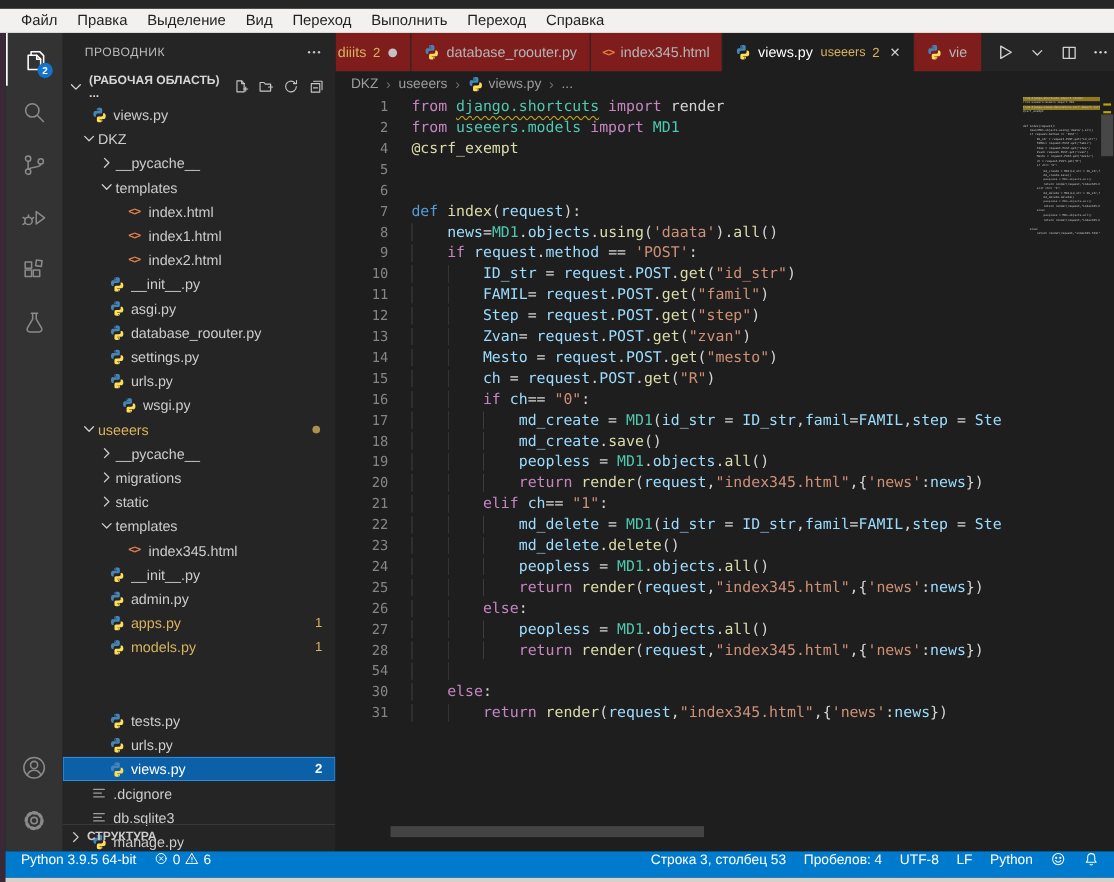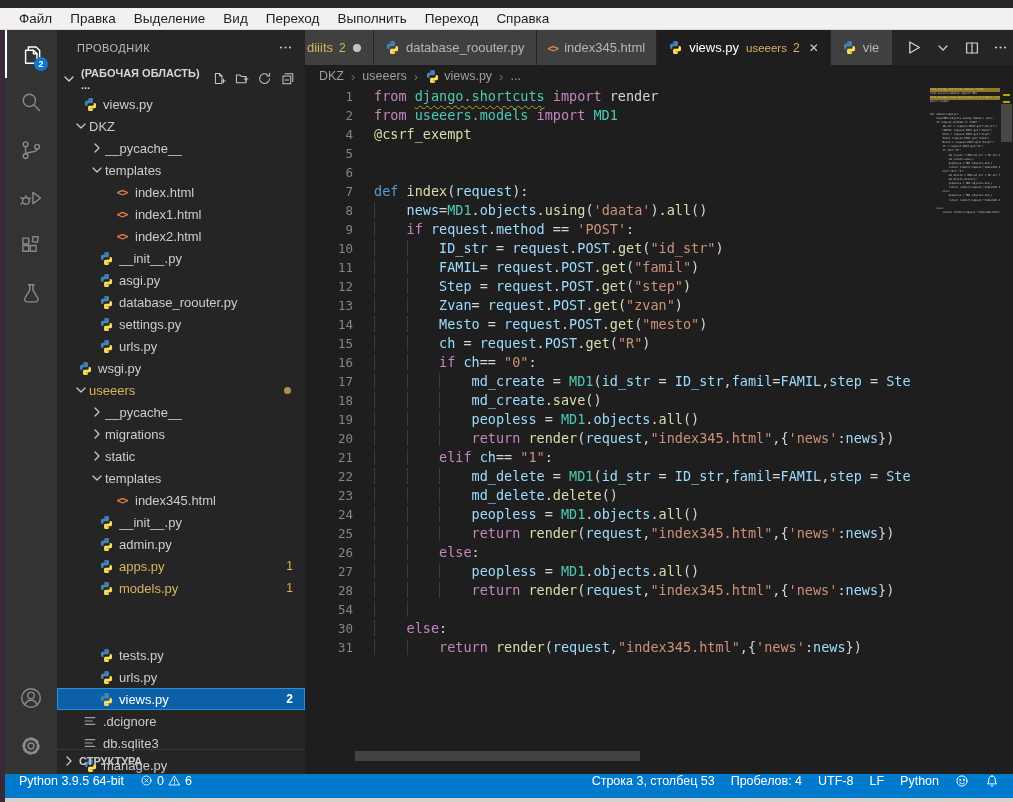--- a/index.html
+++ b/index.html
@@ -28,21 +28,21 @@
   .row .lbl{white-space:nowrap;overflow:hidden;}
   .row.modified{color:#d7b35d;}
   .row.selected{background:#0b60a8;color:#ffffff;box-shadow:inset 0 0 0 1px #2f8bd8;}
   .row .rbadge{margin-left:auto;padding-right:12px;font-size:12px;color:#d7b35d;flex:none;}
   .row.selected .rbadge{color:#ffffff;font-weight:bold;}
   .row .rdot{margin-left:auto;margin-right:14px;width:7px;height:7px;border-radius:50%;background:#ab924a;flex:none;}
   .sb-outline{position:absolute;left:0;bottom:3px;width:248px;height:22px;display:flex;align-items:center;font-size:11px;font-weight:bold;color:#cccccc;border-top:1px solid #383838;padding-left:4px;box-sizing:border-box;gap:2px;}
   
   .editor{position:absolute;left:305px;top:30px;width:708px;height:744px;background:#1e1e1e;}
   .tabs{height:35px;background:#252526;display:flex;align-items:stretch;overflow:hidden;}
-  .tab{display:flex;align-items:center;padding:0 11px;background:#404040;margin-right:1px;font-size:13px;color:#b5b5b5;white-space:nowrap;flex:none;}
+  .tab{display:flex;align-items:center;padding:0 11px;background:#7f1d1d;margin-right:1px;font-size:13px;color:#b5b5b5;white-space:nowrap;flex:none;}
   .tab.active{background:#1e1e1e;color:#ffffff;}
   .tab.clip-l{width:58px;padding:0 8px 0 2px;overflow:hidden;}
   .tab.clip-r{width:50px;padding-right:0;overflow:hidden;}
   .tab .ticon{margin-right:6px;display:flex;align-items:center;}
   .tab .tlabel.modified{color:#d7b35d;}
   .tab .tdesc{margin-left:7px;font-size:11.5px;color:#d7b35d;}
   .tab .tbadge{margin-left:6px;font-size:12px;color:#d7b35d;}
   .tab .tclose{margin-left:9px;color:#d0d0d0;font-size:13px;}
   .tab .tdirty{margin-left:7px;width:8px;height:8px;border-radius:50%;background:#c3c3c3;}
   .editor-actions{margin-left:auto;display:flex;align-items:center;gap:13px;padding:0 12px;color:#d2d2d2;flex:none;}
@@ -297,21 +297,21 @@
         </div>
         <div class="row" style="padding-left: 41px;">
           <span class="ficon">
             <svg width="15" height="15" viewBox="0 0 16 16">
               <path fill="#4584b6" d="M7.9 1C5.2 1 5.3 2.2 5.3 2.2v1.5h2.8v.4H3.9S2 3.8 2 6.8s1.6 2.9 1.6 2.9h1V8.3S4.5 6.6 6.3 6.6h2.8s1.5 0 1.5-1.5V2.6S10.9 1 7.9 1zM6.4 1.8a.5.5 0 1 1 0 1 .5.5 0 0 1 0-1z"></path>
               <path fill="#ffde57" d="M8.1 15c2.7 0 2.6-1.2 2.6-1.2v-1.5H7.9v-.4h4.2S14 12.2 14 9.2s-1.6-2.9-1.6-2.9h-1v1.4s.1 1.7-1.7 1.7H6.9s-1.5 0-1.5 1.5v2.7S5.1 15 8.1 15zm1.5-.8a.5.5 0 1 1 0-1 .5.5 0 0 1 0 1z"></path>
             </svg>
           </span>
           <span class="lbl">urls.py</span>
         </div>
-        <div class="row" style="padding-left: 20px; text-align: center;">
+        <div class="row" style="padding-left: 52px; text-align: center;">
           <span class="ficon">
             <svg width="15" height="15" viewBox="0 0 16 16">
               <path fill="#4584b6" d="M7.9 1C5.2 1 5.3 2.2 5.3 2.2v1.5h2.8v.4H3.9S2 3.8 2 6.8s1.6 2.9 1.6 2.9h1V8.3S4.5 6.6 6.3 6.6h2.8s1.5 0 1.5-1.5V2.6S10.9 1 7.9 1zM6.4 1.8a.5.5 0 1 1 0 1 .5.5 0 0 1 0-1z"></path>
               <path fill="#ffde57" d="M8.1 15c2.7 0 2.6-1.2 2.6-1.2v-1.5H7.9v-.4h4.2S14 12.2 14 9.2s-1.6-2.9-1.6-2.9h-1v1.4s.1 1.7-1.7 1.7H6.9s-1.5 0-1.5 1.5v2.7S5.1 15 8.1 15zm1.5-.8a.5.5 0 1 1 0-1 .5.5 0 0 1 0 1z"></path>
             </svg>
           </span>
           <span class="lbl">wsgi.py</span>
         </div>
         <div class="row modified" style="padding-left: 16px;">
           <span class="chev">

